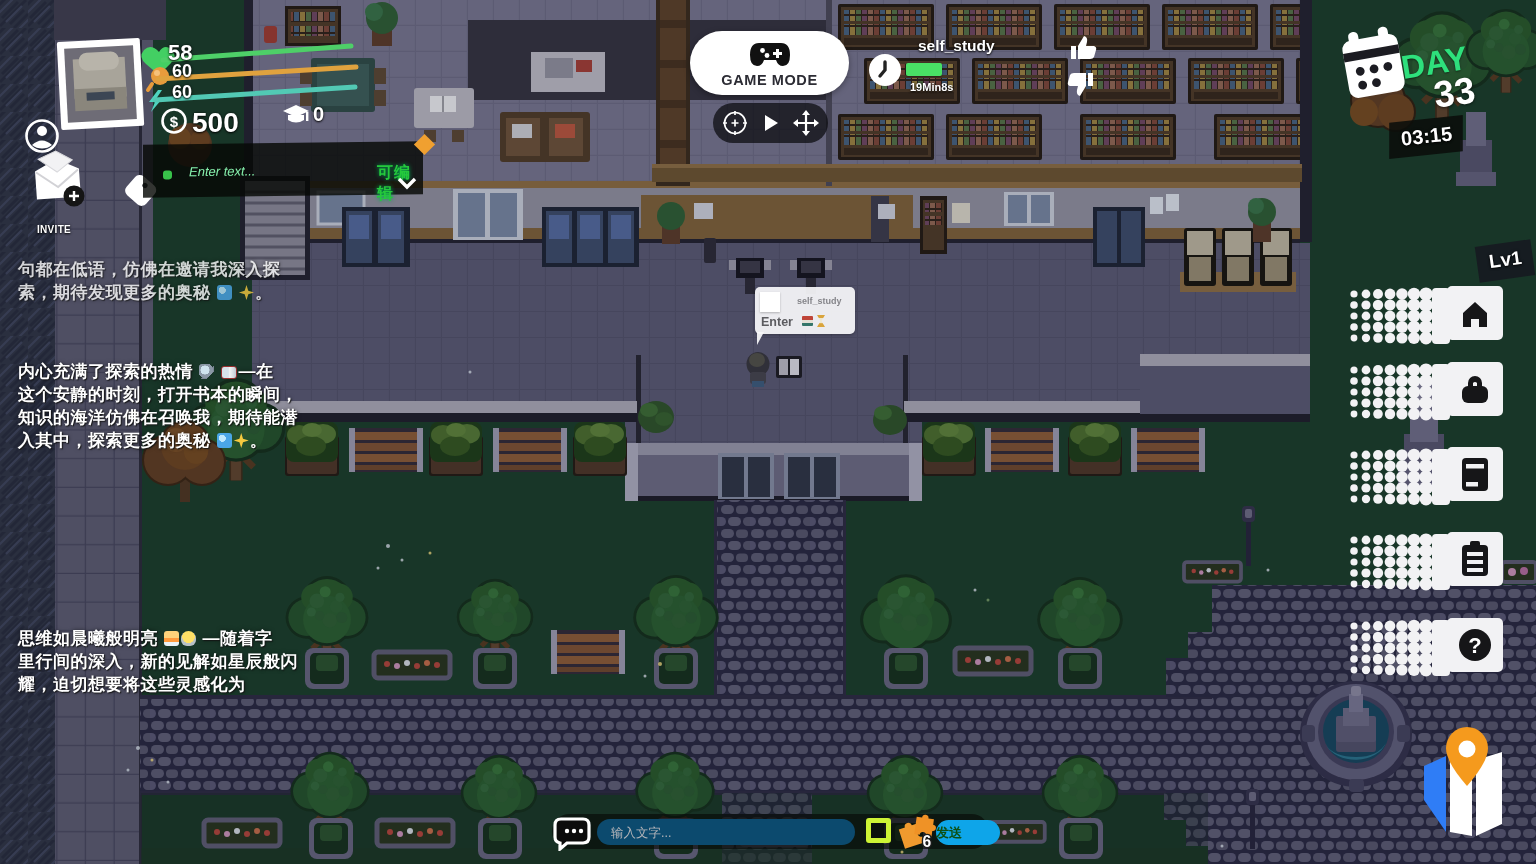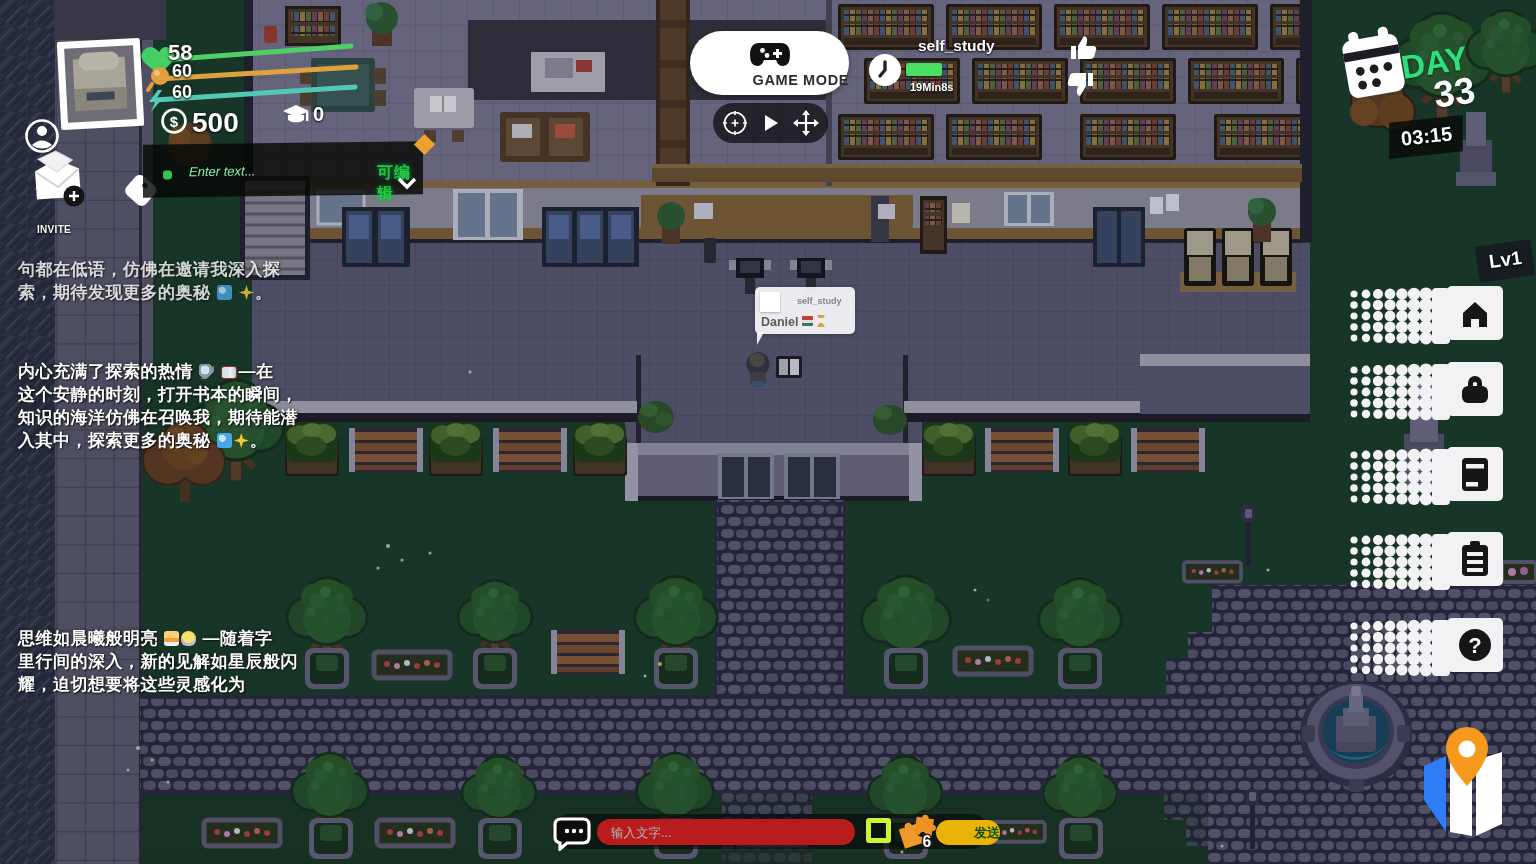--- a/index.html
+++ b/index.html
@@ -623,21 +623,21 @@
         <circle cx="470" cy="372" r="1.5"></circle>
 </g>
 
 <rect x="0" y="0" width="1536" height="864" fill="#0e1228" opacity="0.15"></rect>
 </svg>
 
 <div class="abs" style="left:755px;top:287px;width:100px;height:47px;background:rgba(248,248,250,.93);border-radius:5px;box-shadow:0 1px 3px rgba(0,0,0,.3)">
   <div class="abs" style="left:2px;top:45px;width:0;height:0;border-left:7px solid rgba(248,248,250,.93);border-bottom:13px solid transparent;border-right:4px solid transparent"></div>
   <div class="abs" style="left:5px;top:5px;width:20px;height:20px;background:#fff;box-shadow:0 1px 2px rgba(0,0,0,.25)"></div>
   <div class="abs" style="left:42px;top:9px;font-size:9px;font-weight:bold;color:#85858a">self_study</div>
-  <div class="abs" style="left:6px;top:28px;font-size:12.5px;font-weight:bold;color:#5c5c60">Daniel</div>
+  <div class="abs" style="left:6px;top:28px;font-size:12.5px;font-weight:bold;color:#5c5c60">Enter</div>
   <div class="abs" style="left:47px;top:29px;width:11px;height:10px;background:linear-gradient(180deg,#bf4438 0 38%,#e4e0d6 39% 66%,#34756a 67% 100%);border-radius:1px"></div>
   <div class="abs" style="left:62px;top:28px;width:8px;height:12px;background:linear-gradient(180deg,#d9a43c 0 28%,#f0e6c8 29% 70%,#d9a43c 71% 100%);clip-path:polygon(0 0,100% 0,55% 50%,100% 100%,0 100%,45% 50%)"></div>
 </div>
 
 <div class="cn abs" style="left:18px;top:360px">内心充满了探索的热情 <span class="em em-mag"></span> <span class="em em-book"></span>—在<br>这个安静的时刻，打开书本的瞬间，<br>知识的海洋仿佛在召唤我，期待能潜<br>入其中，探索更多的奥秘 <span class="em em-wave"></span><span class="em em-spark"></span>。</div>
 
 <div class="cn abs" style="left:18px;top:258px;opacity:.8">句都在低语，仿佛在邀请我深入探<br>索，期待发现更多的奥秘 <span class="em em-wave"></span> <span class="em em-spark"></span>。</div>
 
 
 <div class="cn abs" style="left:18px;top:627px">思维如晨曦般明亮 <span class="em em-sunrise"></span><span class="em em-bulb"></span> —随着字<br>里行间的深入，新的见解如星辰般闪<br>耀，迫切想要将这些灵感化为</div>
@@ -716,21 +716,21 @@
 
 <div class="abs" style="left:417px;top:137px;width:15px;height:15px;background:#f0a030;transform:rotate(45deg)"></div>
 
 <div class="abs" style="left:690px;top:31px;width:159px;height:64px;background:#fff;border-radius:32px;box-shadow:0 2px 6px rgba(0,0,0,.35)">
   <svg class="abs" style="left:60px;top:7px" width="40" height="32" viewBox="0 0 40 32">
     <path d="M9 5 h22 q9 0 9 12 q0 11 -7 11 q-5 0 -7 -6 h-12 q-2 6 -7 6 q-7 0 -7 -11 q0 -12 9 -12z" fill="#111"></path>
     <circle cx="12.5" cy="12.5" r="2.4" fill="#fff"></circle>
         <circle cx="17" cy="17.5" r="2.4" fill="#fff"></circle>
     <path d="M27.5 11 v9 M23 15.5 h9" stroke="#fff" stroke-width="3"></path>
   </svg>
-  <div class="abs" style="left:0;top:41px;width:159px;text-align:right;font-size:14.5px;font-weight:bold;color:#2c2c34;letter-spacing:.6px">GAME MODE</div>
+  <div class="abs" style="left:0;top:41px;width:159px;text-align:center;font-size:14.5px;font-weight:bold;color:#2c2c34;letter-spacing:.6px">GAME MODE</div>
 </div>
 
 <div class="abs" style="left:713px;top:103px;width:115px;height:40px;background:rgba(10,10,14,.72);border-radius:21px">
   <svg class="abs" style="left:0;top:0" width="115" height="40" viewBox="0 0 115 40">
     <circle cx="22" cy="20" r="10.5" fill="none" stroke="#fff" stroke-width="1.7"></circle>
     <path d="M22 16.5 v7 M18.5 20 h7" stroke="#fff" stroke-width="1.7"></path>
     <path d="M22 8 v4 M22 28 v4 M10 20 h4 M30 20 h4" stroke="#fff" stroke-width="1.7"></path>
     <path d="M52 12 l13 8 l-13 8 z" fill="#fff"></path>
     <g stroke="#fff" stroke-width="2.2" fill="#fff">
       <path d="M93 10 v20 M83 20 h20" fill="none"></path>
@@ -878,37 +878,37 @@
 
 <div class="abs" style="left:552px;top:814px;width:437px;height:35px;background:rgba(8,10,8,.66);border-radius:18px"></div>
 
 <svg class="abs" style="left:553px;top:813px" width="42" height="38" viewBox="0 0 42 38">
   <path d="M8 6 h22 q6 0 6 6 v12 q0 6 -6 6 h-16 l-7 6 v-6 q-5 -1 -5 -6 v-12 q0 -6 6 -6z" fill="#0c0c0c" stroke="#fff" stroke-width="3.2"></path>
   <circle cx="14" cy="18" r="2.2" fill="#fff"></circle>
       <circle cx="21" cy="18" r="2.2" fill="#fff"></circle>
       <circle cx="28" cy="18" r="2.2" fill="#fff"></circle>
 </svg>
 
-<div class="abs" style="left:597px;top:819px;width:258px;height:26px;background:#b91c1c;border-radius:13px">
+<div class="abs" style="left:597px;top:819px;width:258px;height:26px;background:#0c4a6e;border-radius:13px">
   <div class="abs" style="left:14px;top:6px;font-size:12.5px;color:#b5b5b9">输入文字...</div>
 </div>
 
 <div class="abs" style="left:866px;top:818px;width:15px;height:15px;border:5px solid #cdf335;border-radius:3px;background:rgba(10,12,8,.5)"></div>
 
 <svg class="abs" style="left:894px;top:812px" width="44" height="42" viewBox="1 2 48 45">
   <g transform="rotate(-18 22 24)">
     <path d="M8 16 h7 a4 4 0 1 1 8 0 h7 v7 a4 4 0 1 0 0 8 v7 h-22 z" fill="#f09a2e"></path>
   </g>
   <g transform="rotate(8 33 20)">
     <path d="M24 8 h6 a3.5 3.5 0 1 1 7 0 h6 v6 a3.5 3.5 0 1 1 0 7 v6 h-6 a3.5 3.5 0 1 0 -7 0 h-6 z" fill="#ef9226"></path>
   </g>
   <text x="32" y="40" font-size="17" font-weight="bold" fill="#fff" font-family="Liberation Sans" style="paint-order:stroke" stroke="#1e1e1e" stroke-width="3">6</text>
 </svg>
 
-<div class="abs" style="left:936px;top:820px;width:64px;height:25px;background:#eab308;border-radius:13px;text-align:right;font-size:13px;font-weight:bold;color:#0d4f12;line-height:25px">发送</div>
+<div class="abs" style="left:936px;top:820px;width:64px;height:25px;background:#0ea5e9;border-radius:13px;text-align:left;font-size:13px;font-weight:bold;color:#0d4f12;line-height:25px">发送</div>
 
 <svg class="abs" style="left:1418px;top:712px" width="100" height="136" viewBox="0 0 100 136">
   <path d="M6 54 L28 44 v76 L6 88 z" fill="#2f7df6"></path>
   <path d="M32 44 L54 50 v74 L32 120 z" fill="#fff"></path>
   <path d="M58 48 L84 40 v72 L58 124 z" fill="#fff"></path>
   <path d="M28 36 a 21 21 0 1 1 42 0 q0 14 -21 38 q-21 -24 -21 -38z" fill="#f59a1d"></path>
   <circle cx="49" cy="37" r="8.5" fill="#fff"></circle>
 </svg>
 </div>
 

